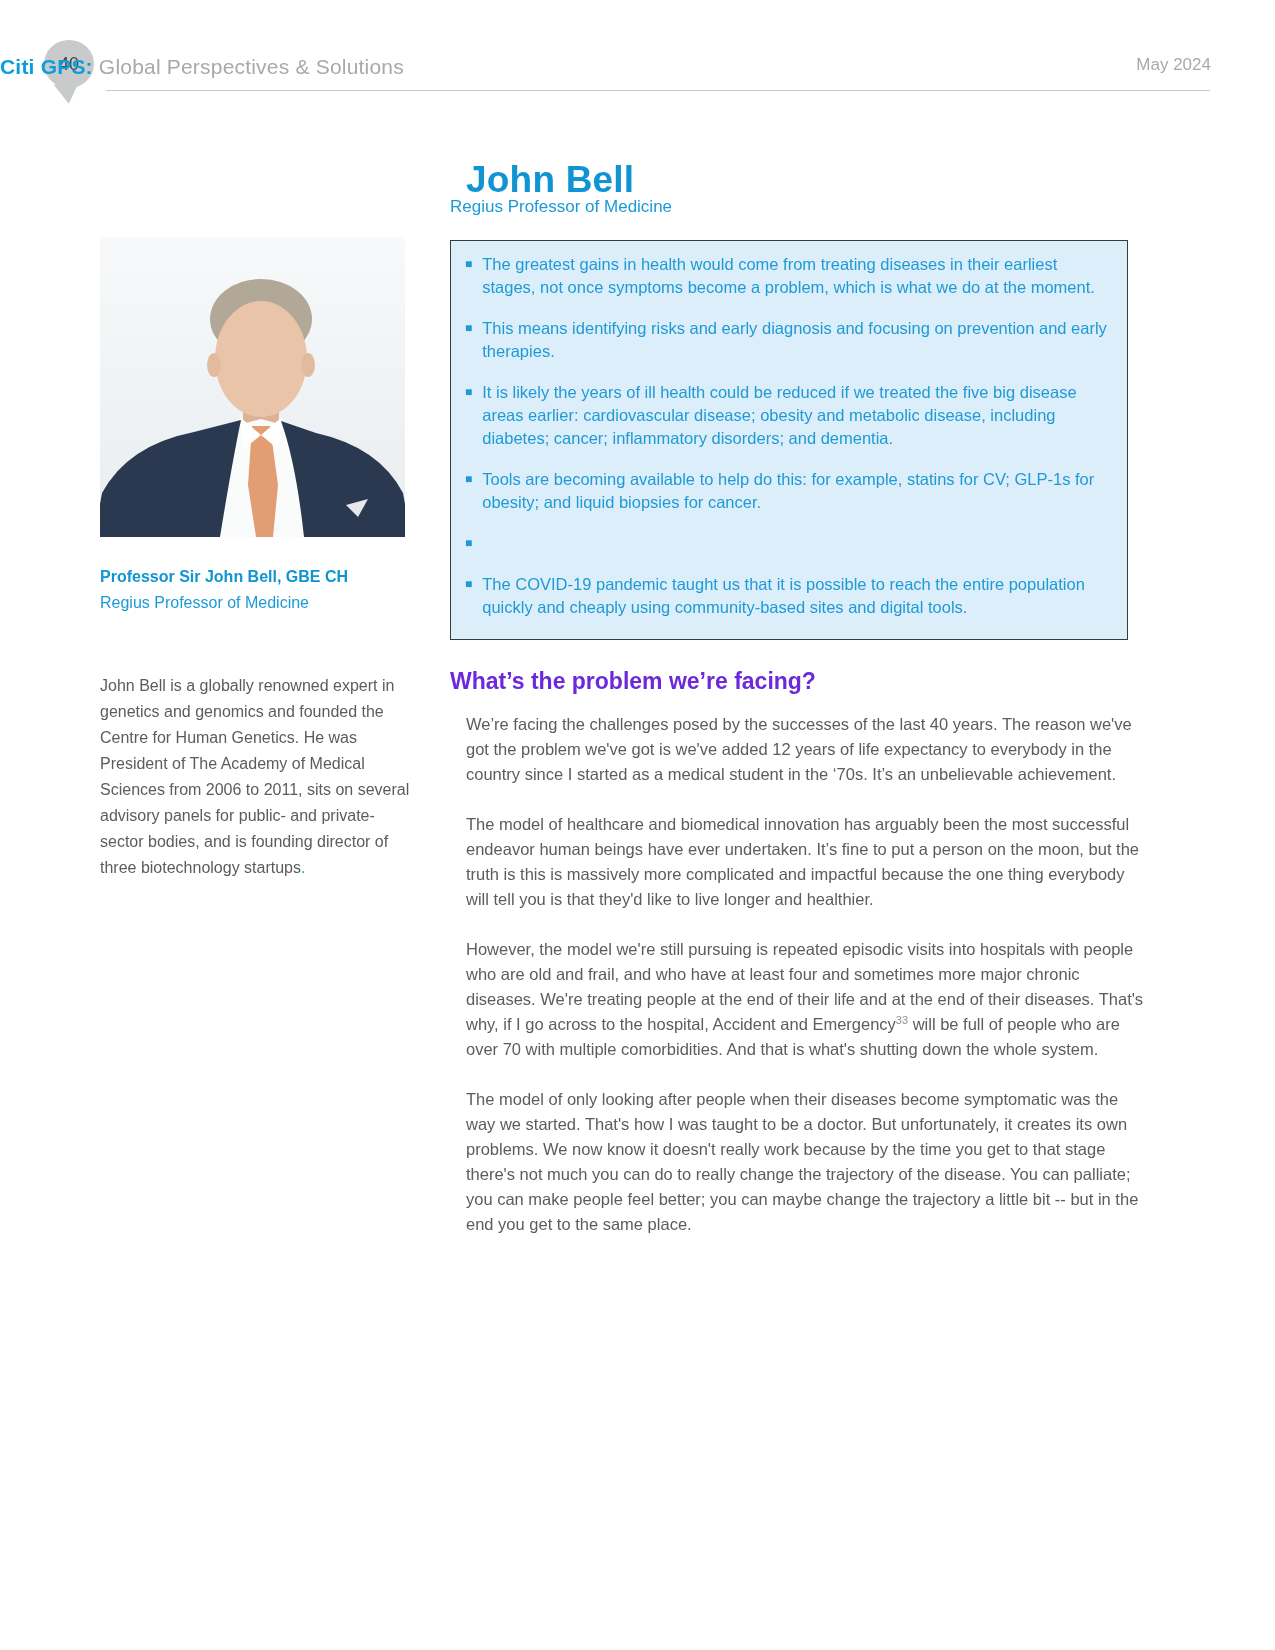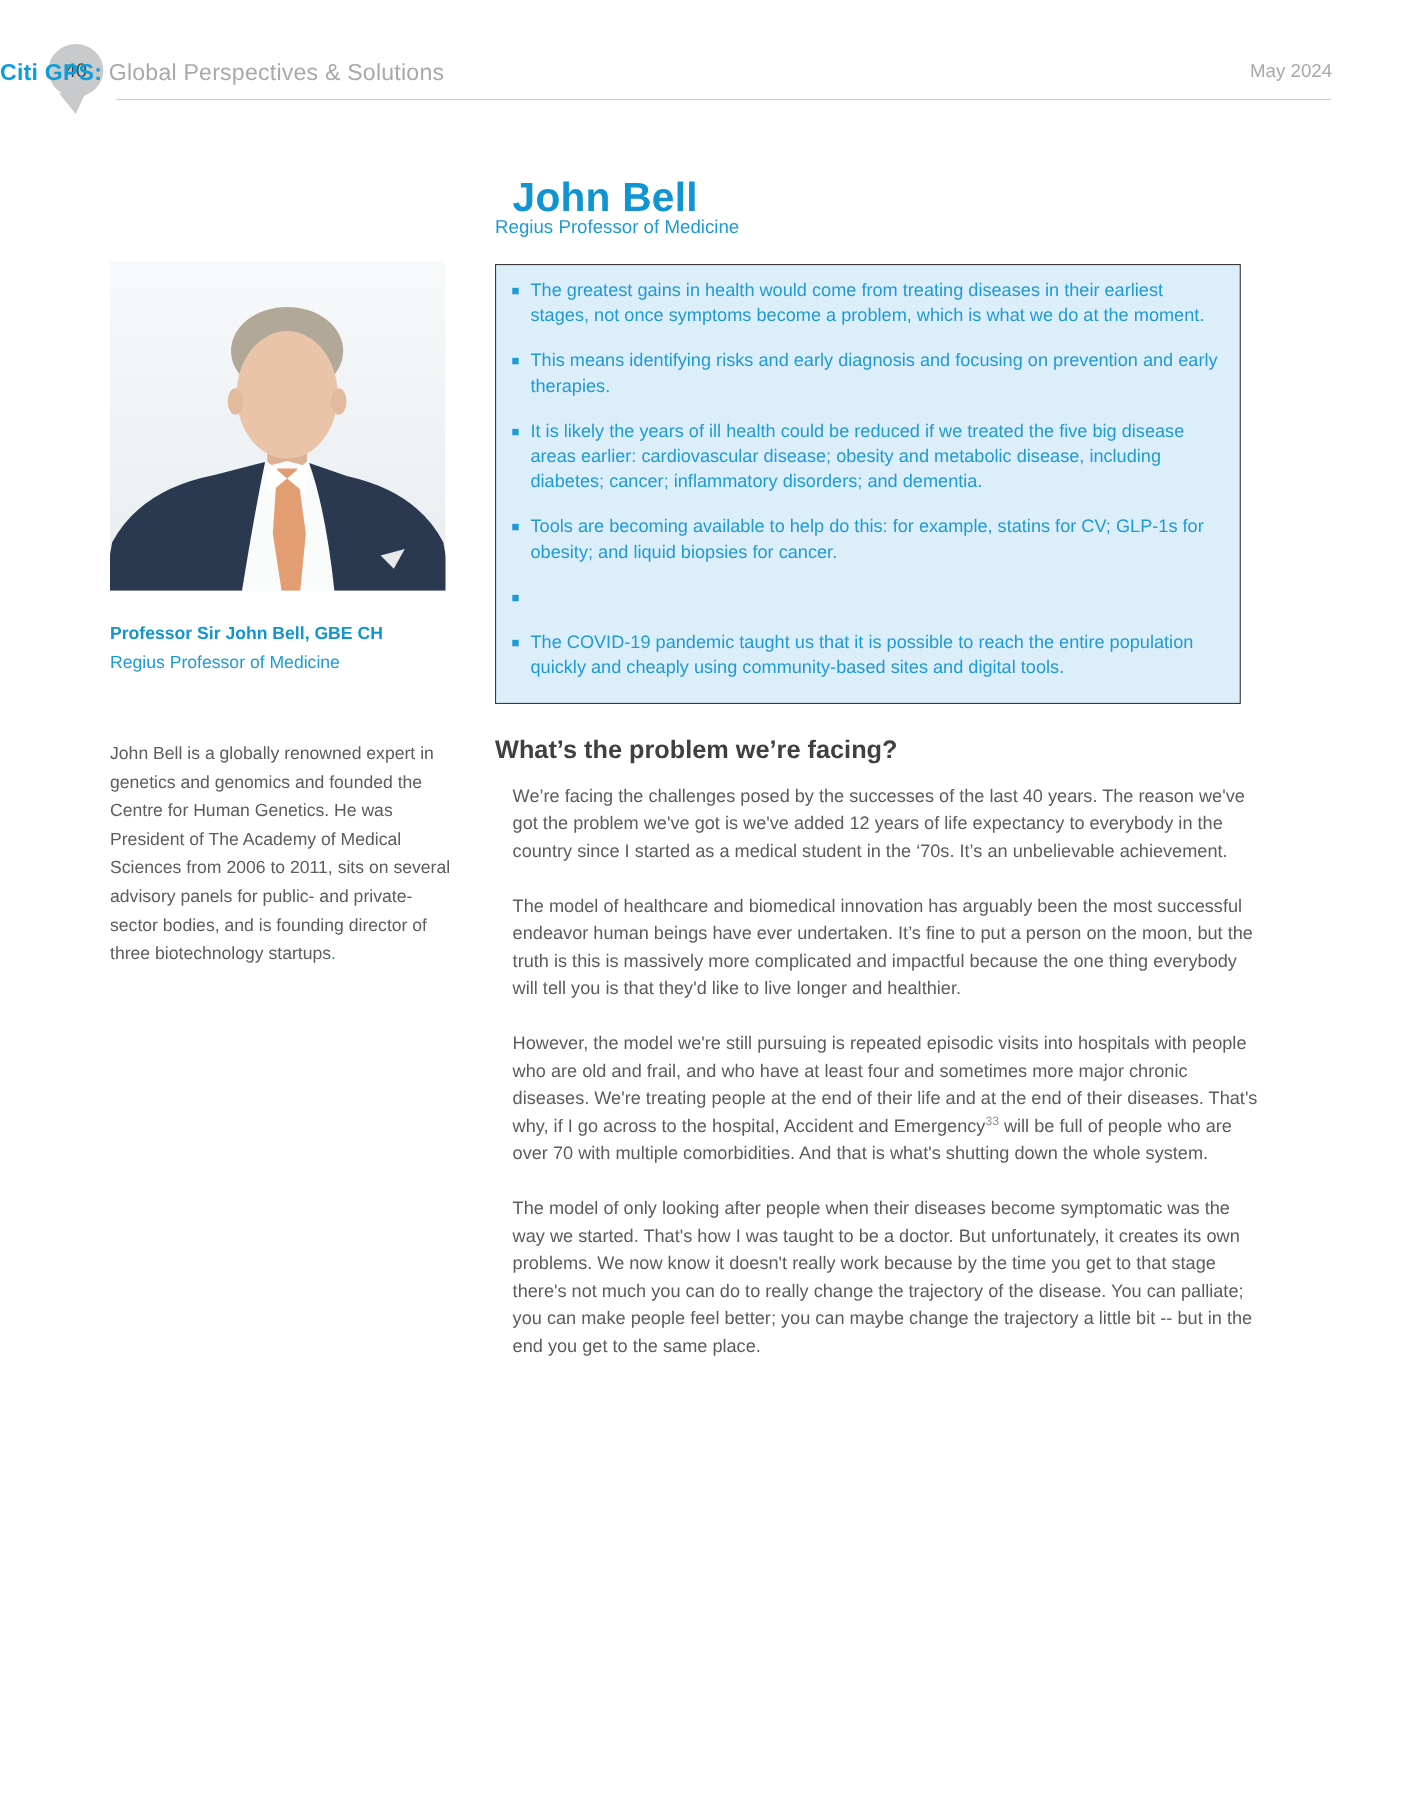--- a/index.html
+++ b/index.html
@@ -64,21 +64,21 @@
   .callout li{
     display:flex;align-items:flex-start;margin:0 0 18px 0;
     font-size:16.5px;line-height:23px;color:#1e9ad6;
   }
   .callout .bullet{
     flex:0 0 auto;font-size:12px;line-height:23px;margin:0 10px 0 2px;color:#1e9ad6;
   }
   
   .section-heading{
     position:absolute;left:450px;top:668px;margin:0;
-    font-size:23px;font-weight:bold;color:#404040;
+    font-size:23px;font-weight:bold;color:#6d28d9;
   }
   .article{
     position:absolute;left:466px;top:712px;width:682px;
     font-size:16.5px;line-height:25px;color:#5a5c5e;
   }
   .article p{margin:0 0 25px 0;}
   sup.ref{font-size:11px;color:#8f9194;line-height:0;}
   
   .footnote-rule{
     position:absolute;left:452px;top:1484px;width:238px;height:2px;background:#8d8f91;

